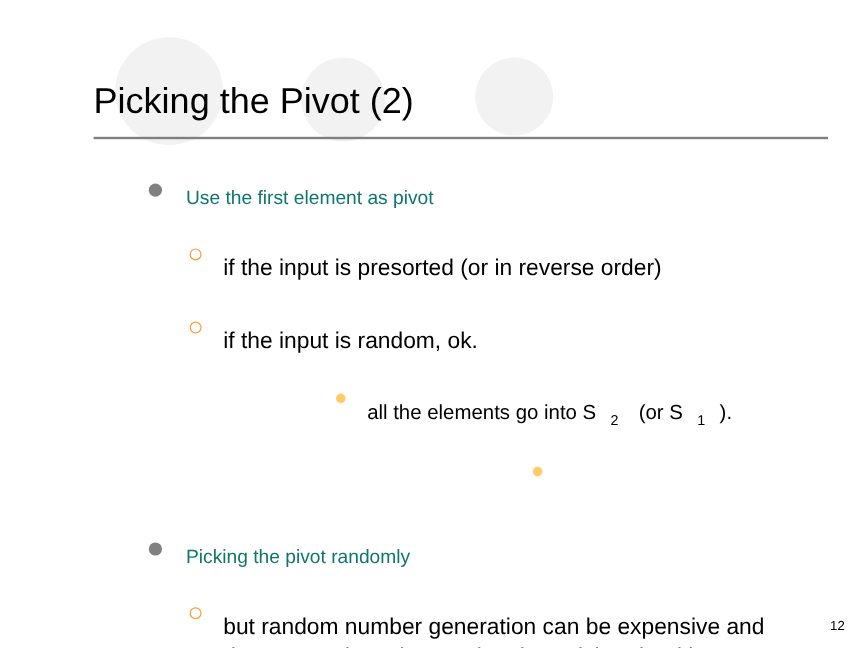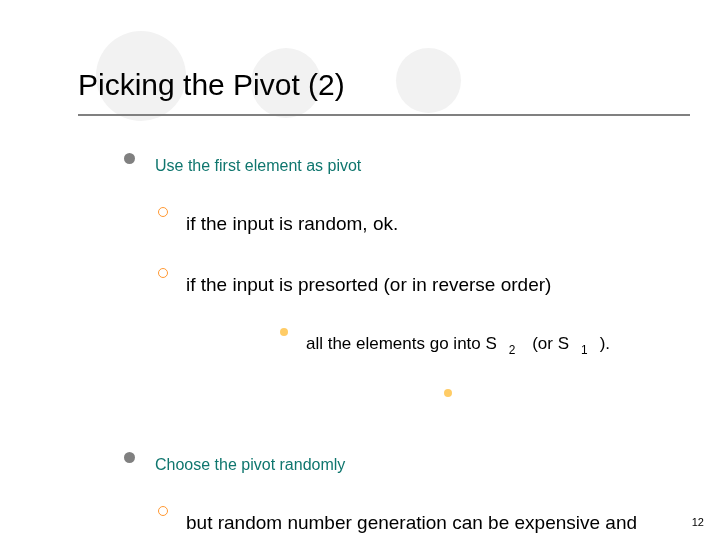--- a/index.html
+++ b/index.html
@@ -74,41 +74,41 @@
   <div id="body">
       <div class="lvl1">
         <div class="lvl1-row">
           <div class="bullet-disc"></div>
           <div class="lvl1-text">Use the first element as pivot</div>
         </div>
       </div>
       <div class="lvl2">
         <div class="lvl2-row">
           <div class="bullet-ring"></div>
-          <div class="lvl2-text">if the input is random, ok.</div>
+          <div class="lvl2-text">if the input is presorted (or in reverse order)</div>
         </div>
         <div class="lvl2-row">
           <div class="bullet-ring"></div>
-          <div class="lvl2-text">if the input is presorted (or in reverse order)</div>
+          <div class="lvl2-text">if the input is random, ok.</div>
         </div>
         <div class="lvl3">
           <div class="lvl3-row">
             <div class="bullet-small"></div>
             <div class="lvl3-text">all the elements go into S<sub>2</sub> (or S<sub>1</sub>).</div>
           </div>
           <div class="lvl3-row">
             <div class="bullet-small"></div>
           </div>
         </div>
       </div>
       <div class="gap"></div>
       <div class="lvl1">
         <div class="lvl1-row">
           <div class="bullet-disc"></div>
-          <div class="lvl1-text">Choose the pivot randomly</div>
+          <div class="lvl1-text">Picking the pivot randomly</div>
         </div>
       </div>
       <div class="lvl2">
         <div class="lvl2-row">
           <div class="bullet-ring"></div>
           <div class="lvl2-text">but random number generation can be expensive and does not reduce the running time of the algorithm.</div>
         </div>
         <div class="lvl2-row">
           <div class="bullet-ring"></div>
           <div class="lvl2-text">generally safe,</div>

